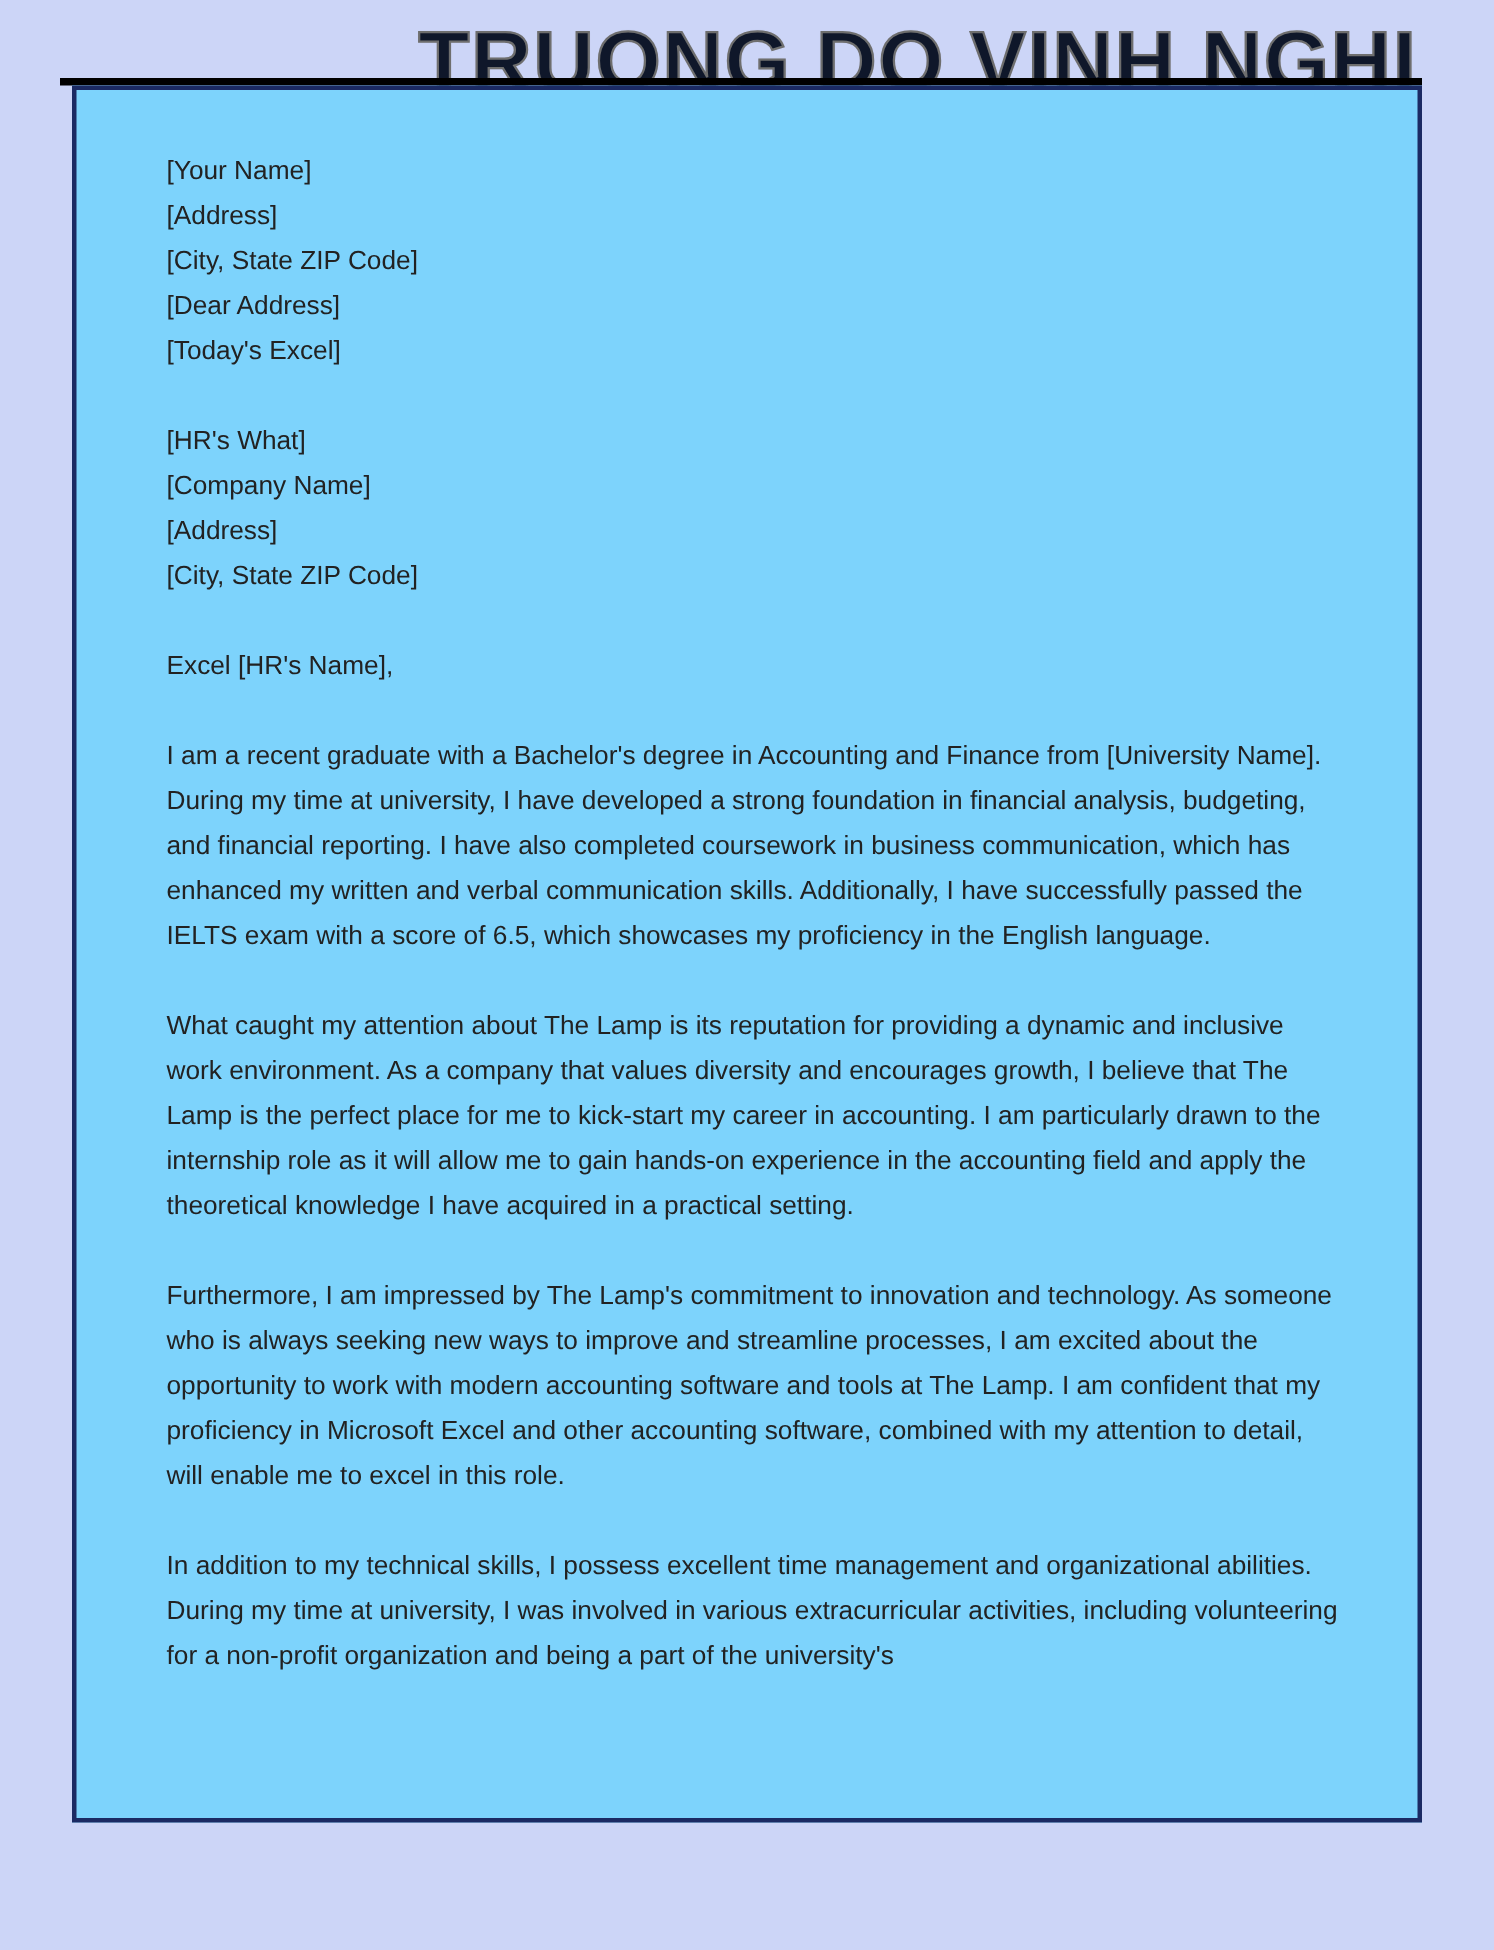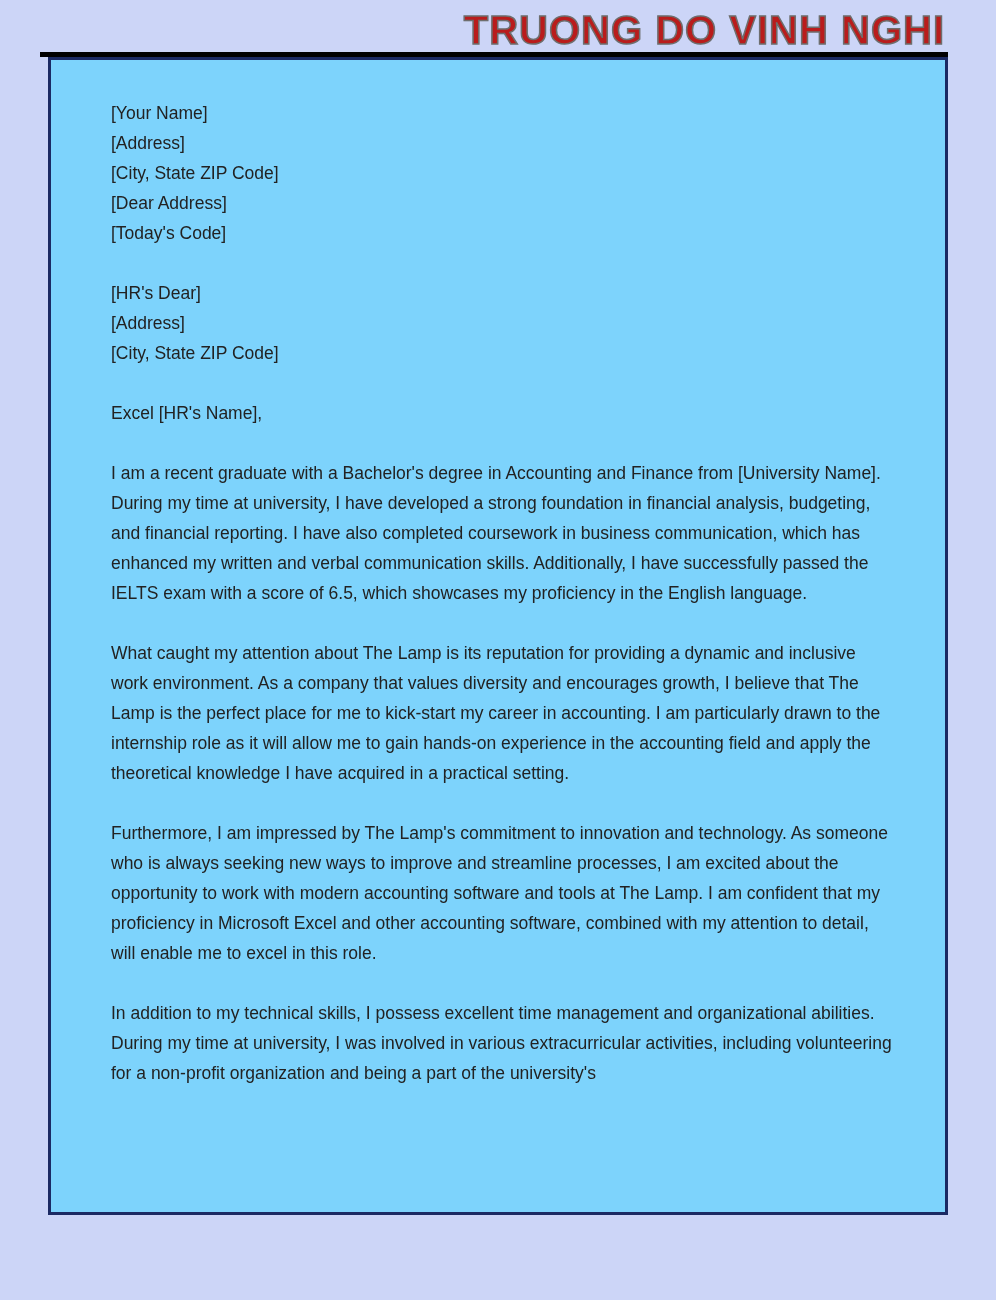--- a/index.html
+++ b/index.html
@@ -11,24 +11,24 @@
     height: 1300px;
     position: relative;
     overflow: hidden;
     background: #ccd5f7;
     font-family: "Liberation Sans", sans-serif;
   }
   .header-name {
     position: absolute;
     top: 8px;
     right: 51px;
-    font-size: 40px;
+    font-size: 56px;
     font-weight: 700;
     letter-spacing: 1px;
-    color: #b91c1c;
+    color: #0f172a;
     -webkit-text-stroke: 1.5px #6e6e6e;
     text-shadow: 0 0 1px #8a8a8a;
     white-space: nowrap;
   }
   .top-rule {
     position: absolute;
     top: 52px;
     left: 40px;
     width: 908px;
     height: 5px;
@@ -74,25 +74,26 @@
 <div class="top-rule"></div>
 
 <div class="page">
   <div class="content">
 
     <div class="block">
       <div>[Your Name]</div>
       <div>[Address]</div>
       <div>[City, State ZIP Code]</div>
       <div>[Dear Address]</div>
-      <div>[Today's Code]</div>
+      <div>[Today's Excel]</div>
     </div>
 
     <div class="block">
-      <div>[HR's Dear]</div>
+      <div>[HR's What]</div>
+      <div>[Company Name]</div>
       <div>[Address]</div>
       <div>[City, State ZIP Code]</div>
     </div>
 
     <div class="block">Excel [HR's Name],</div>
 
     <p>I am a recent graduate with a Bachelor's degree in Accounting and Finance from [University Name]. During my time at university, I have developed a strong foundation in financial analysis, budgeting, and financial reporting. I have also completed coursework in business communication, which has enhanced my written and verbal communication skills. Additionally, I have successfully passed the IELTS exam with a score of 6.5, which showcases my proficiency in the English language.</p>
     <p>What caught my attention about The Lamp is its reputation for providing a dynamic and inclusive work environment. As a company that values diversity and encourages growth, I believe that The Lamp is the perfect place for me to kick-start my career in accounting. I am particularly drawn to the internship role as it will allow me to gain hands-on experience in the accounting field and apply the theoretical knowledge I have acquired in a practical setting.</p>
     <p>Furthermore, I am impressed by The Lamp's commitment to innovation and technology. As someone who is always seeking new ways to improve and streamline processes, I am excited about the opportunity to work with modern accounting software and tools at The Lamp. I am confident that my proficiency in Microsoft Excel and other accounting software, combined with my attention to detail, will enable me to excel in this role.</p>
     <p>In addition to my technical skills, I possess excellent time management and organizational abilities. During my time at university, I was involved in various extracurricular activities, including volunteering for a non-profit organization and being a part of the university's</p>

